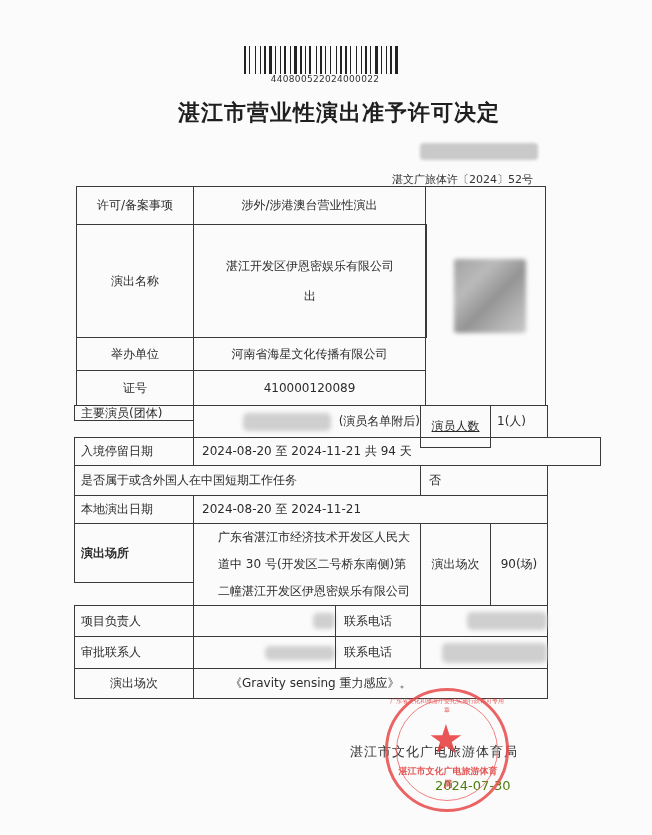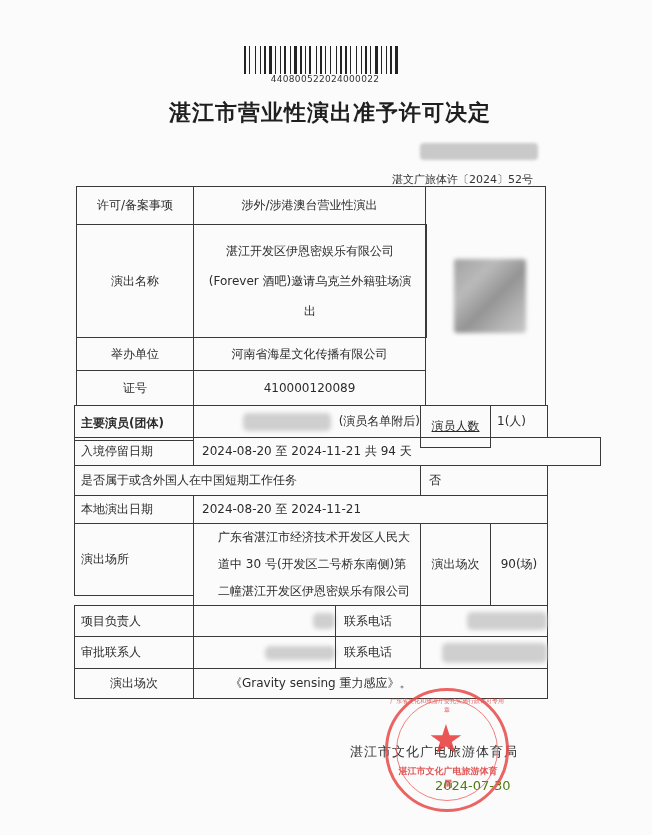--- a/index.html
+++ b/index.html
@@ -4,21 +4,21 @@
 <style>
   html, body { margin:0; padding:0; }
   body {
     width:652px; height:835px; background:#fbfbfb; position:relative; overflow:hidden;
     font-family: "DejaVu Sans", "Liberation Sans", sans-serif; color:#2a2a2a;
   }
   .abs { position:absolute; }
   .barcode { left:244px; top:46px; width:164px; height:28px; display:flex; align-items:stretch; }
   .barcode span { display:block; background:#222; margin-right:1px; }
   .barcode-num { left:230px; top:74px; width:190px; text-align:center; font-size:9px; letter-spacing:0.3px; color:#333; }
-  .title { left:160px; top:98px; width:340px; text-align:center; font-family:"DejaVu Serif","Liberation Serif",serif; font-weight:bold; font-size:22px; letter-spacing:1px; color:#1f1f1f; }
+  .title { left:160px; top:98px; width:340px; text-align:right; font-family:"DejaVu Serif","Liberation Serif",serif; font-weight:bold; font-size:22px; letter-spacing:1px; color:#1f1f1f; }
   .redacted-top { left:420px; top:143px; width:118px; height:17px; background:#c9c9c9; border-radius:4px; filter:blur(1.5px); }
   .docno { left:392px; top:172px; font-size:11px; color:#333; }
   .cell { position:absolute; border:1px solid #3a3a3a; box-sizing:border-box; font-size:12px; display:flex; align-items:center; color:#2b2b2b;justify-content:flex-end; }
   .c { justify-content:center; text-align:center; }
   .l { justify-content:flex-start; padding-left:8px; }
   .l2 { justify-content:flex-start; padding-left:6px; }
   .multi { flex-direction:column; justify-content:center; line-height:30px; }
   .multi3 { flex-direction:column; align-items:flex-start; justify-content:center; line-height:27px; padding-left:24px; }
   .photo-blur { position:absolute; left:28px; top:72px; width:72px; height:74px; background:
     linear-gradient(135deg,#9a9a9a 0%,#b3b3b3 30%,#8a8a8a 55%,#a8a8a8 75%,#c4c4c4 100%); filter:blur(2px); border-radius:3px; opacity:0.9;}
@@ -102,52 +102,51 @@
 <div class="abs title">湛江市营业性演出准予许可决定</div>
 <div class="abs redacted-top"></div>
 <div class="abs docno">湛文广旅体许〔2024〕52号</div>
 
 <div class="cell c" style="left:76px;top:186px;width:118px;height:39px;">许可/备案事项</div>
 <div class="cell c" style="left:193px;top:186px;width:233px;height:39px;">涉外/涉港澳台营业性演出</div>
 
 <div class="cell c" style="left:76px;top:224px;width:118px;height:114px;">演出名称</div>
 <div class="cell c multi" style="left:193px;top:224px;width:234px;height:114px;">
   <span>湛江开发区伊恩密娱乐有限公司</span>
-  <span>(Forever 酒吧)邀请乌克兰外籍驻场演</span>
   <span>出</span>
 </div>
 
 <div class="cell c" style="left:76px;top:337px;width:118px;height:34px;">举办单位</div>
 <div class="cell c" style="left:193px;top:337px;width:233px;height:34px;">河南省海星文化传播有限公司</div>
 
 <div class="cell c" style="left:76px;top:370px;width:118px;height:36px;">证号</div>
 <div class="cell c" style="left:193px;top:370px;width:233px;height:36px;text-align:center;">410000120089</div>
 
 <div class="cell" style="left:425px;top:186px;width:121px;height:220px;">
   <div class="photo-blur"></div>
 </div>
 
-<div class="cell l2" style="left:74px;top:405px;width:120px;height:36px;font-weight:bold;">主要演员(团体)</div>
+<div class="cell l2" style="left:74px;top:405px;width:120px;height:16px;">主要演员(团体)</div>
 <div class="cell" style="left:193px;top:405px;width:228px;height:33px;">
   <div class="blur" style="width:88px;height:18px;margin-left:8px;"></div>
   <span style="margin-left:8px;">(演员名单附后)</span>
 </div>
 <div class="cell c" style="left:420px;top:405px;width:71px;height:43px;text-decoration:underline;">演员人数</div>
 <div class="cell l2" style="left:490px;top:405px;width:58px;height:33px;">1(人)</div>
 
 <div class="cell l2" style="left:74px;top:437px;width:120px;height:29px;">入境停留日期</div>
 <div class="cell l" style="left:193px;top:437px;width:408px;height:29px;">2024-08-20 至 2024-11-21 共 94 天</div>
 
 <div class="cell l2" style="left:74px;top:465px;width:347px;height:31px;">是否属于或含外国人在中国短期工作任务</div>
 <div class="cell l" style="left:420px;top:465px;width:128px;height:31px;">否</div>
 
 <div class="cell l2" style="left:74px;top:495px;width:120px;height:29px;">本地演出日期</div>
 <div class="cell l" style="left:193px;top:495px;width:355px;height:29px;">2024-08-20 至 2024-11-21</div>
 
-<div class="cell l2" style="left:74px;top:523px;width:120px;height:73px;">演出场所</div>
+<div class="cell l2" style="left:74px;top:523px;width:120px;height:60px;font-weight:bold;">演出场所</div>
 <div class="cell multi3" style="left:193px;top:523px;width:228px;height:83px;">
   <span>广东省湛江市经济技术开发区人民大</span>
   <span>道中 30 号(开发区二号桥东南侧)第</span>
   <span>二幢湛江开发区伊恩密娱乐有限公司</span>
 </div>
 <div class="cell c" style="left:420px;top:523px;width:71px;height:83px;">演出场次</div>
 <div class="cell c" style="left:490px;top:523px;width:58px;height:83px;">90(场)</div>
 
 <div class="cell l2" style="left:74px;top:605px;width:120px;height:32px;">项目负责人</div>
 <div class="cell" style="left:193px;top:605px;width:143px;height:32px;">

